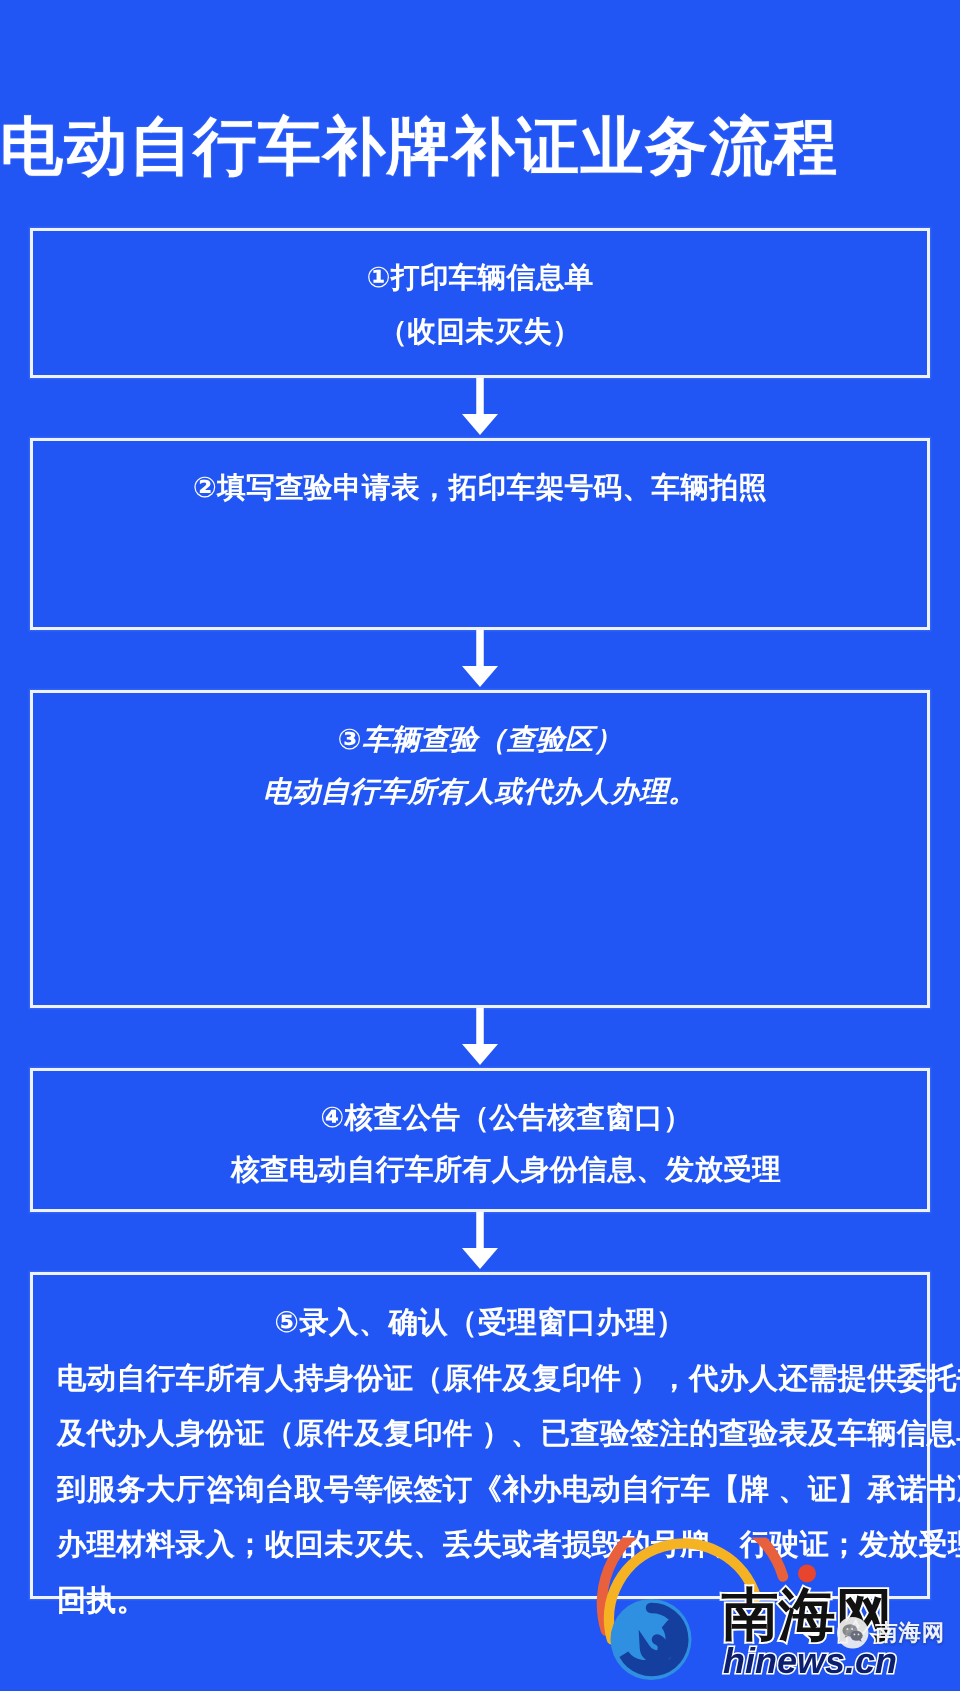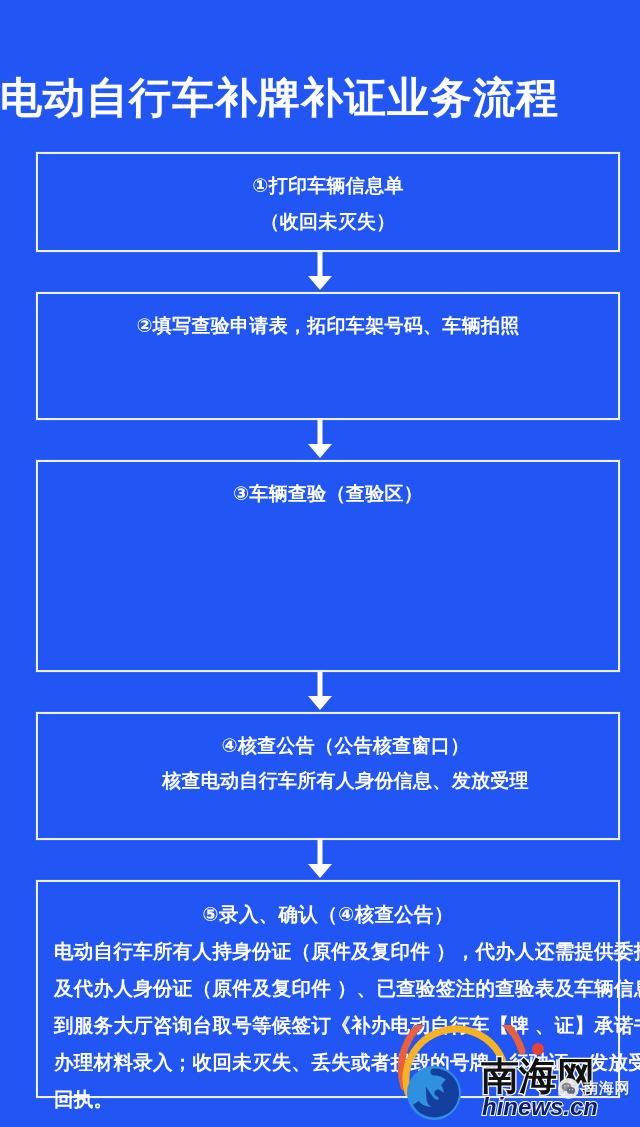--- a/index.html
+++ b/index.html
@@ -46,40 +46,39 @@
 
   .node {
     position: relative;
     box-sizing: border-box;
     border: 2px solid #eef2ff;
     background: #2156f5;
     color: #ffffff;
     text-align: center;
     padding: 14px 10px 14px 10px;
     box-shadow: 0 0 0 1px rgba(255,255,255,.08);
-    margin-left: 16px;
   }
   .node .line {
     display: block;
     font-size: 19px;
     font-weight: bold;
     line-height: 36px;
     color: #ffffff;
     white-space: nowrap;
     letter-spacing: .3px;
   }
   .node.wide .line {
     font-size: 19.5px;
     line-height: 37px;
   }
   
   .h1 { height: 100px; }
   .h2 { height: 128px; }
-  .h3 { height: 212px; }
-  .h4 { height: 128px; padding-left: 45px; }
+  .h3 { height: 212px; font-style: italic; }
+  .h4 { height: 96px; padding-left: 45px; }
   .h5 { height: 218px; }
 
   .h3 .line, .h4 .line { line-height: 35px; }
   .h5 .first { text-align: center; }
   .h5 .body {
     text-align: left;
     padding-left: 6px;
   }
 
   
@@ -167,39 +166,40 @@
       <span class="line">②填写查验申请表，拓印车架号码、车辆拍照</span>
     </div>
 
     <div class="arrow">
       <span class="stem"></span>
       <span class="head"></span>
     </div>
 
     <div class="node h3">
       <span class="line">③车辆查验（查验区）</span>
+      <span class="line">电动自行车所有人或代办人办理。</span>
     </div>
 
     <div class="arrow">
       <span class="stem"></span>
       <span class="head"></span>
     </div>
 
     <div class="node h4">
       <span class="line">④核查公告（公告核查窗口）</span>
       <span class="line">核查电动自行车所有人身份信息、发放受理</span>
     </div>
 
     <div class="arrow">
       <span class="stem"></span>
       <span class="head"></span>
     </div>
 
     <div class="node h5 wide">
-      <span class="line first">⑤录入、确认（④核查公告）</span>
+      <span class="line first">⑤录入、确认（受理窗口办理）</span>
       <span class="line body">电动自行车所有人持身份证（原件及复印件 ），代办人还需提供委托书</span>
       <span class="line body">及代办人身份证（原件及复印件 ）、已查验签注的查验表及车辆信息单</span>
       <span class="line body">到服务大厅咨询台取号等候签订《补办电动自行车【牌 、证】承诺书》，</span>
       <span class="line body">办理材料录入；收回未灭失、丢失或者损毁的号牌、行驶证；发放受理</span>
       <span class="line body">回执。</span>
     </div>
 
   </div>
 
   <div class="watermark">

